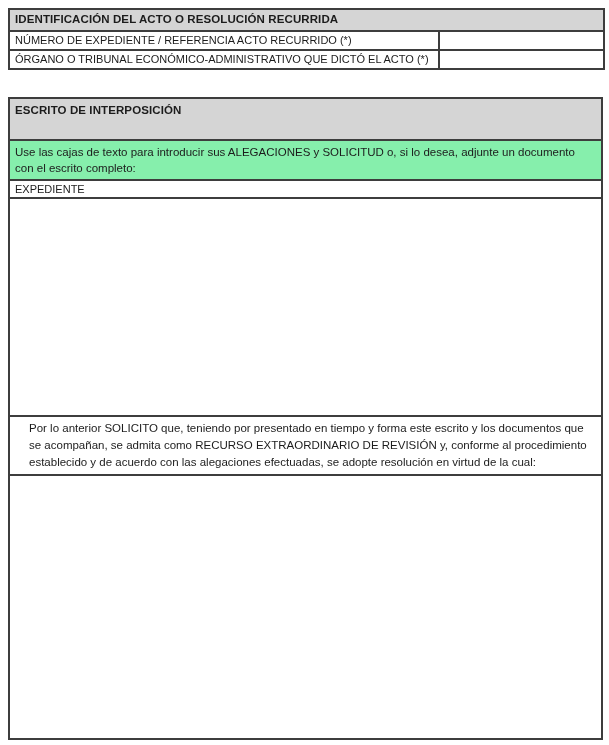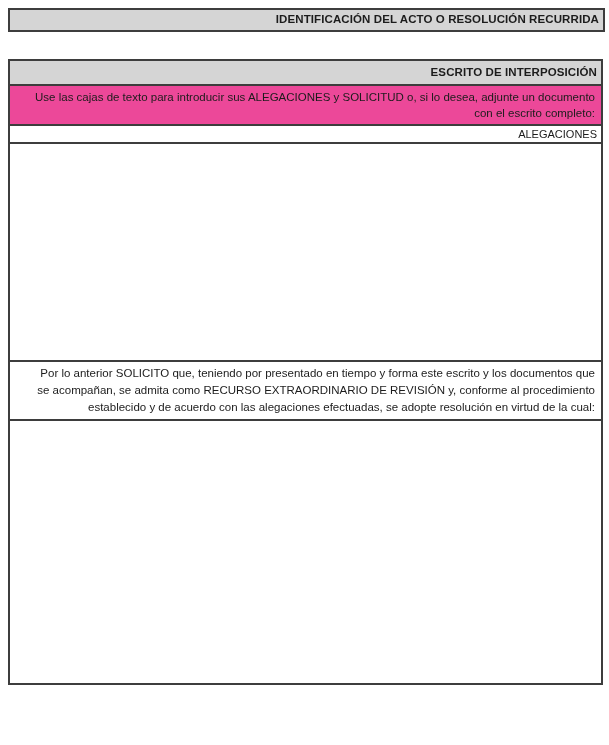--- a/index.html
+++ b/index.html
@@ -9,21 +9,20 @@
     width: 609px;
     height: 745px;
     overflow: hidden;
     font-family: "Liberation Sans", sans-serif;
     color: #1c1c1c;
   }
   .form-wrap {
     box-sizing: border-box;
     padding: 8px 6px 0 8px;
     width: 609px;
-    text-align: right;
   }
   table.tbl {
     border-collapse: collapse;
     width: 595px;
     table-layout: fixed;
   }
   table.tbl td {
     border: 2px solid #3d3d3d;
     vertical-align: top;
     box-sizing: border-box;
@@ -53,25 +52,25 @@
   .col-label { width: 430px; }
   .col-input { width: 165px; }
   
   .tbl-gap { height: 27px; }
   
   td.hdr2 {
     background: #d5d5d5;
     font-weight: bold;
     font-size: 11.5px;
     padding: 5px 4px 2px 5px;
-    height: 25px;
+    height: 42px;
     letter-spacing: 0.1px;
   }
   td.instr {
-    background: #ec4899;
+    background: #86efac;
     font-size: 11.5px;
     line-height: 16px;
     padding: 3px 6px 3px 5px;
     height: 35px;
   }
   td.sublbl {
     font-size: 11px;
     padding: 2px 4px 1px 5px;
     height: 18px;
     background: #ffffff;
@@ -97,35 +96,43 @@
 
   <table class="tbl">
     <colgroup>
       <col class="col-label">
       <col class="col-input">
     </colgroup>
     <tbody>
         <tr>
       <td class="hdr" colspan="2">IDENTIFICACIÓN DEL ACTO O RESOLUCIÓN RECURRIDA</td>
     </tr>
+    <tr>
+      <td class="lbl">NÚMERO DE EXPEDIENTE / REFERENCIA ACTO RECURRIDO (*)</td>
+      <td class="val"></td>
+    </tr>
+    <tr>
+      <td class="lbl">ÓRGANO O TRIBUNAL ECONÓMICO-ADMINISTRATIVO QUE DICTÓ EL ACTO (*)</td>
+      <td class="val"></td>
+    </tr>
   </tbody>
     </table>
 
   <div class="tbl-gap"></div>
 
   <table class="tbl">
     <tbody>
         <tr>
       <td class="hdr2">ESCRITO DE INTERPOSICIÓN</td>
     </tr>
     <tr>
       <td class="instr">Use las cajas de texto para introducir sus ALEGACIONES y SOLICITUD o, si lo desea, adjunte un documento con el escrito completo:</td>
     </tr>
     <tr>
-      <td class="sublbl">ALEGACIONES</td>
+      <td class="sublbl">EXPEDIENTE</td>
     </tr>
     <tr>
       <td class="bigbox box1"></td>
     </tr>
     <tr>
       <td class="para">Por lo anterior SOLICITO que, teniendo por presentado en tiempo y forma este escrito y los documentos que se acompañan, se admita como RECURSO EXTRAORDINARIO DE REVISIÓN y, conforme al procedimiento establecido y de acuerdo con las alegaciones efectuadas, se adopte resolución en virtud de la cual:</td>
     </tr>
     <tr>
       <td class="bigbox box2"></td>
     </tr>

